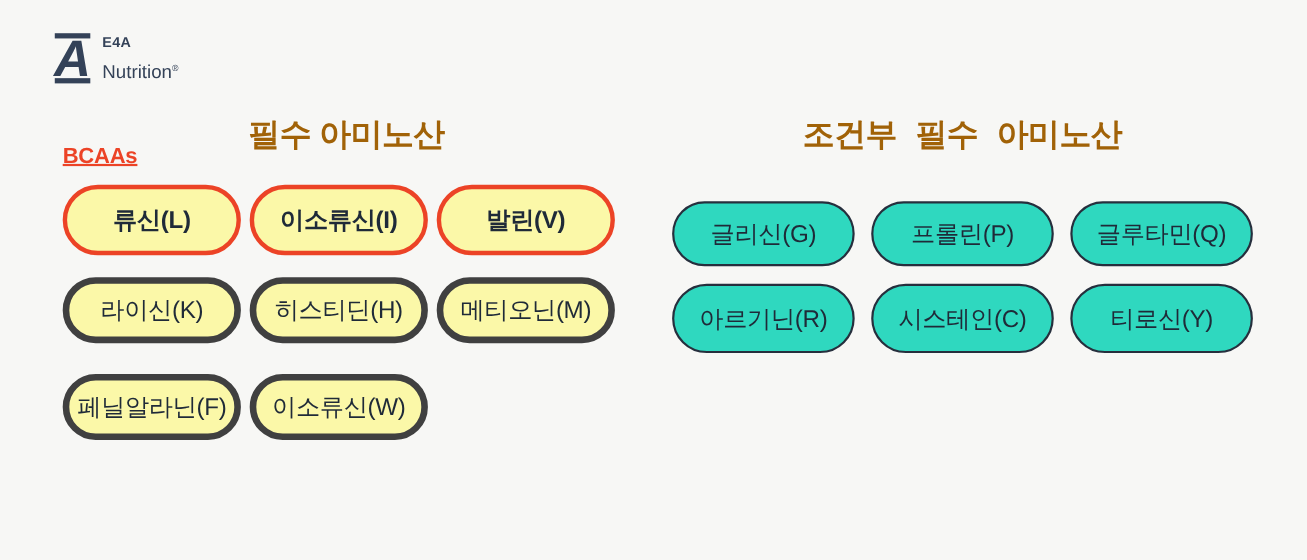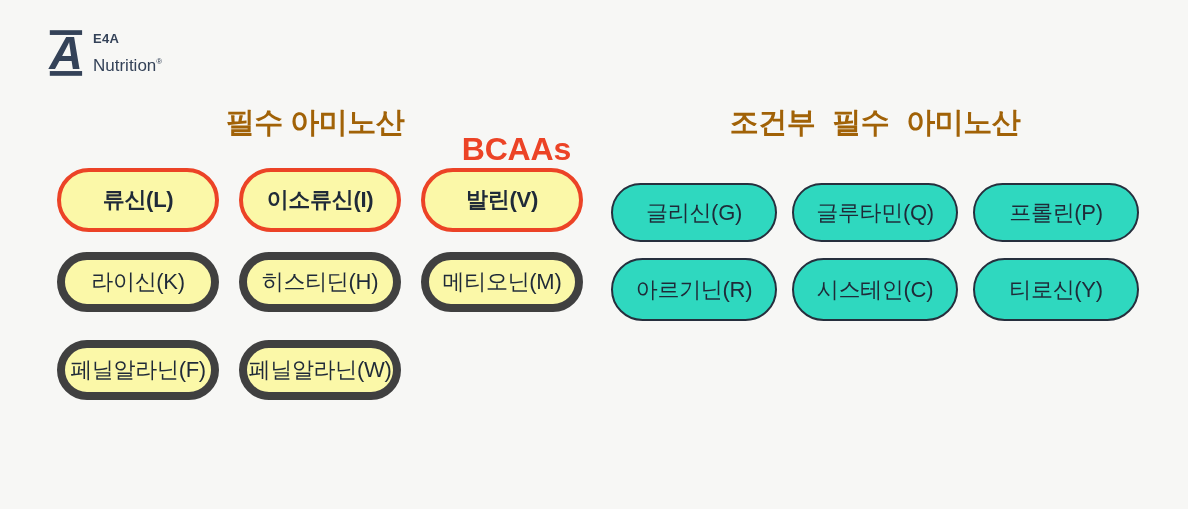--- a/index.html
+++ b/index.html
@@ -40,49 +40,50 @@
     font-size:29px;
     font-weight:800;
     color:#a16207;
     letter-spacing:-0.5px;
   }
   .title-left{left:57px;top:103px;width:516px;}
   .title-right{left:611px;top:103px;width:528px;font-family:Liberation Mono, monospace;}
   .bcaas-label{
     position:absolute;
     left:57px;top:131px;width:514px;
-    text-align:right;
-    font-size:32px;
+    text-align:left;
+    font-size:20px;
     font-weight:800;
     color:#ec4326;
     letter-spacing:-0.2px;
+    text-decoration:underline;
   }
 
   
   .row{position:absolute;display:flex;}
-  .row-left{left:57px;gap:20px;}
+  .row-left{left:57px;gap:8px;}
   .row-right{left:611px;gap:15px;}
   .lrow1{top:168px;}
   .lrow2{top:252px;}
   .lrow3{top:340px;justify-content:space-between;}
   .rrow1{top:183px;}
   .rrow2{top:258px;}
 
   .pill{
     box-sizing:border-box;
     display:flex;
     align-items:center;
     justify-content:center;
     border-radius:999px;
     font-size:22px;
     font-weight:500;
     color:#1f2a38;
     letter-spacing:-0.3px;
   }
-  .pill.yellow{background:#fbf8a8;border:8px solid #404040;}
+  .pill.yellow{background:#fbf8a8;border:6px solid #404040;}
   .pill.teal{background:#2fd8bf;border:2px solid #262f3d;}
   .pill.highlight{
     border:4px solid #ec4326;
     font-weight:700;
   }
   .row-left .pill{width:162px;height:60px;}
   .lrow1 .pill{height:64px;}
   .row-right .pill{width:166px;height:59px;}
   .rrow2 .pill{height:63px;}
 </style>
@@ -129,33 +130,33 @@
     <div class="pill yellow">
       <span>메티오닌(M)</span>
     </div>
   </div>
 
   <div class="row row-left lrow3">
     <div class="pill yellow">
       <span>페닐알라닌(F)</span>
     </div>
     <div class="pill yellow">
-      <span>페닐알라닌(W)</span>
+      <span>이소류신(W)</span>
     </div>
   </div>
 
   <div class="row row-right rrow1">
     <div class="pill teal">
       <span>글리신(G)</span>
     </div>
     <div class="pill teal">
-      <span>글루타민(Q)</span>
+      <span>프롤린(P)</span>
     </div>
     <div class="pill teal">
-      <span>프롤린(P)</span>
+      <span>글루타민(Q)</span>
     </div>
   </div>
 
   <div class="row row-right rrow2">
     <div class="pill teal">
       <span>아르기닌(R)</span>
     </div>
     <div class="pill teal">
       <span>시스테인(C)</span>
     </div>

